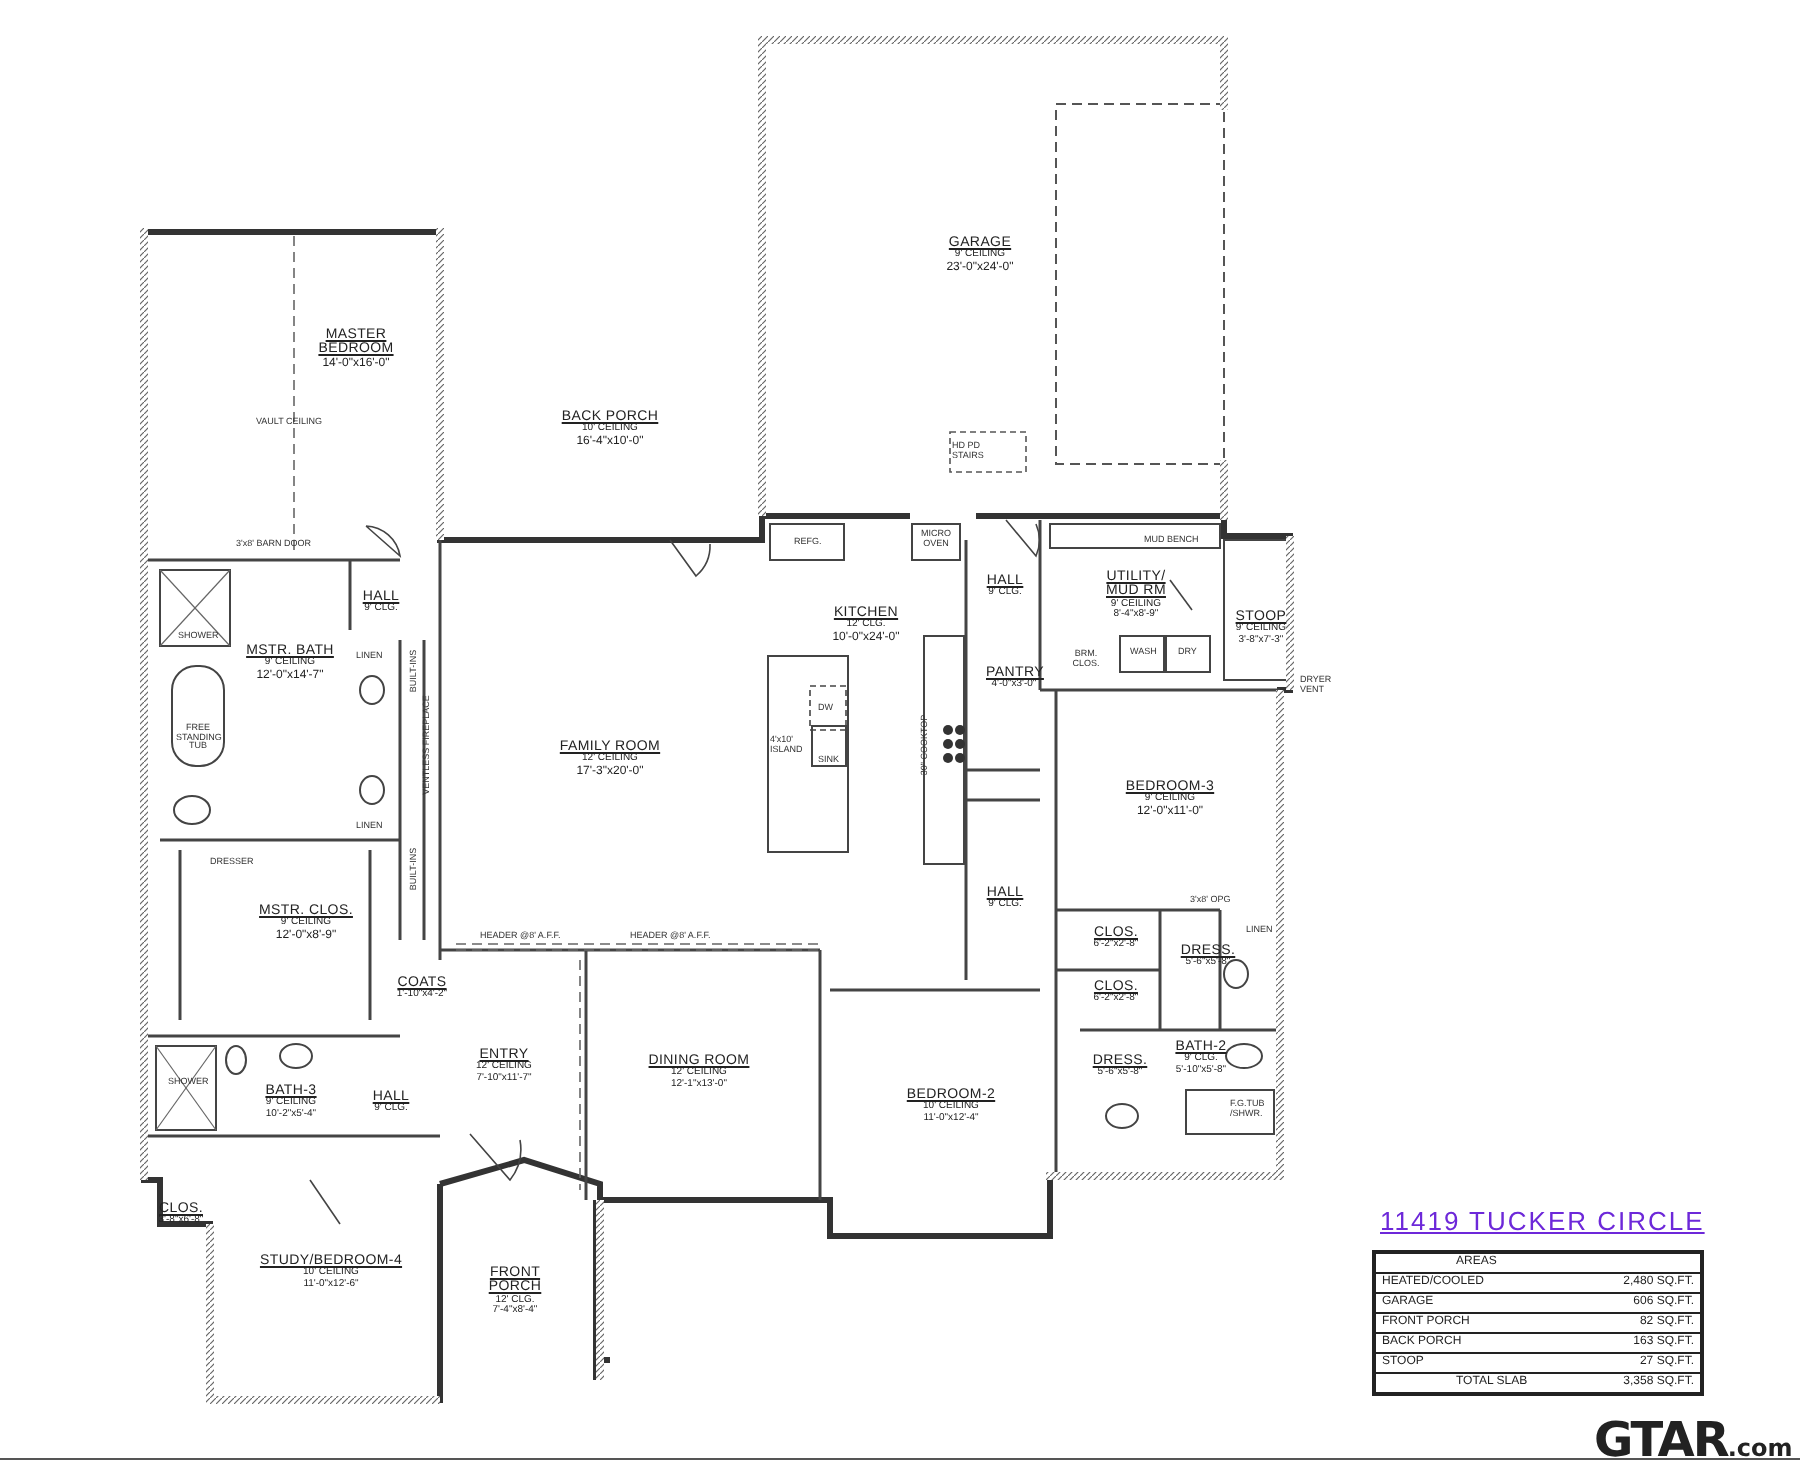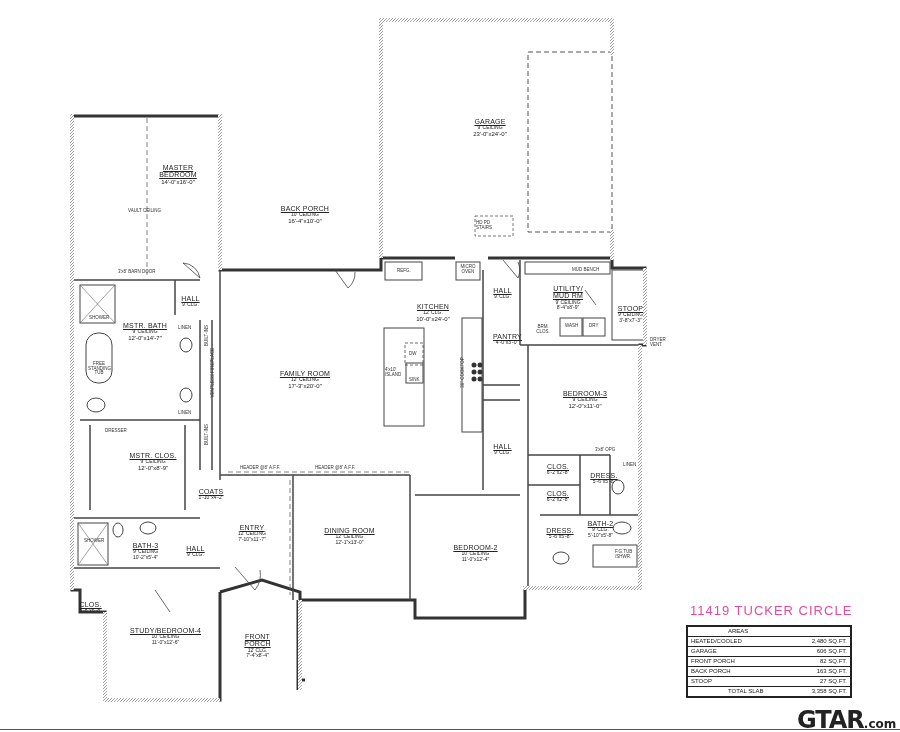--- a/index.html
+++ b/index.html
@@ -4,21 +4,21 @@
 <style>
   html,body{margin:0;padding:0;background:#fff;}
   body{width:900px;height:732px;position:relative;overflow:hidden;font-family:"Liberation Sans",sans-serif;color:#222;}
   .plan{position:absolute;left:0;top:0;width:900px;height:732px;}
   .room{position:absolute;text-align:center;line-height:1.05;}
   .room .nm{display:block;font-size:7px;text-decoration:underline;letter-spacing:.2px;}
   .room .sub{display:block;font-size:5px;}
   .room .dim{display:block;font-size:6px;}
   .lbl{position:absolute;font-size:4.5px;color:#333;white-space:nowrap;}
   .vlbl{position:absolute;font-size:4.5px;color:#333;white-space:nowrap;transform:rotate(-90deg);transform-origin:center;}
-  .title{position:absolute;left:690px;top:603px;font-size:13px;letter-spacing:1px;color:#ec4899;}
+  .title{position:absolute;left:690px;top:603px;font-size:13px;letter-spacing:1px;text-decoration:underline;color:#6d28d9;}
   table.areas{position:absolute;left:686px;top:625px;width:166px;border-collapse:collapse;border:2px solid #222;font-size:6px;}
   table.areas td{border:1px solid #222;padding:0 3px;height:9px;line-height:9px;}
   table.areas td.v{text-align:right;border-left:none;}
   table.areas td.k{border-right:none;}
   table.areas tr.hd td{text-align:left;padding-left:40px;}
   table.areas tr.tot td.k{padding-left:40px;}
   .logo{position:absolute;left:797px;top:706px;font-size:24px;font-weight:bold;color:#222;letter-spacing:-1px;font-family:"DejaVu Sans",sans-serif;}
   .logo small{font-size:12px;letter-spacing:0;}
   .baseline{position:absolute;left:0;top:729px;width:900px;height:1px;background:#555;}
 </style>

